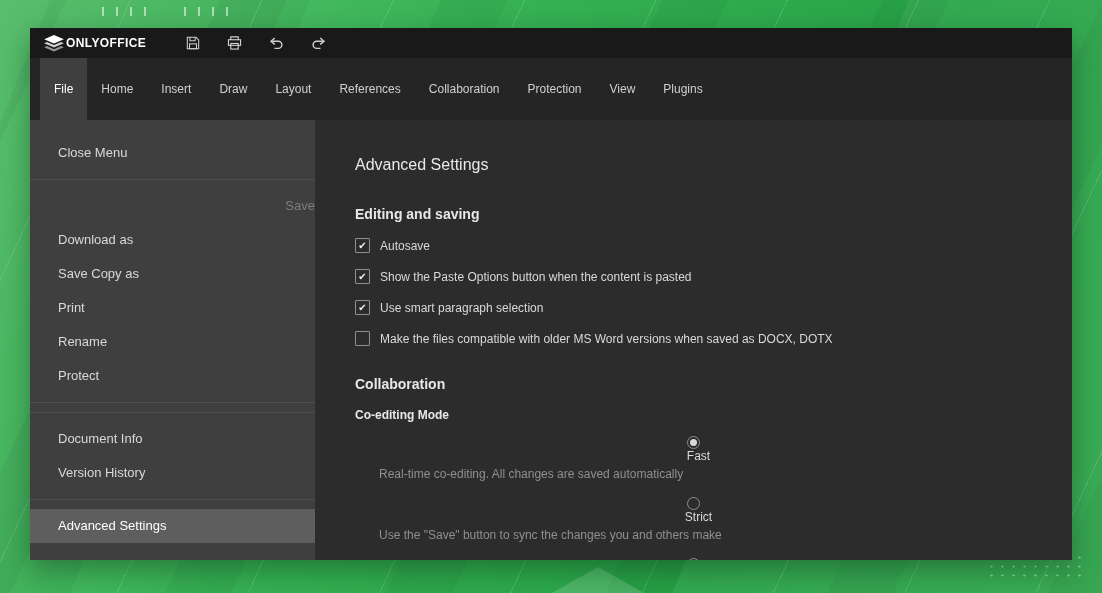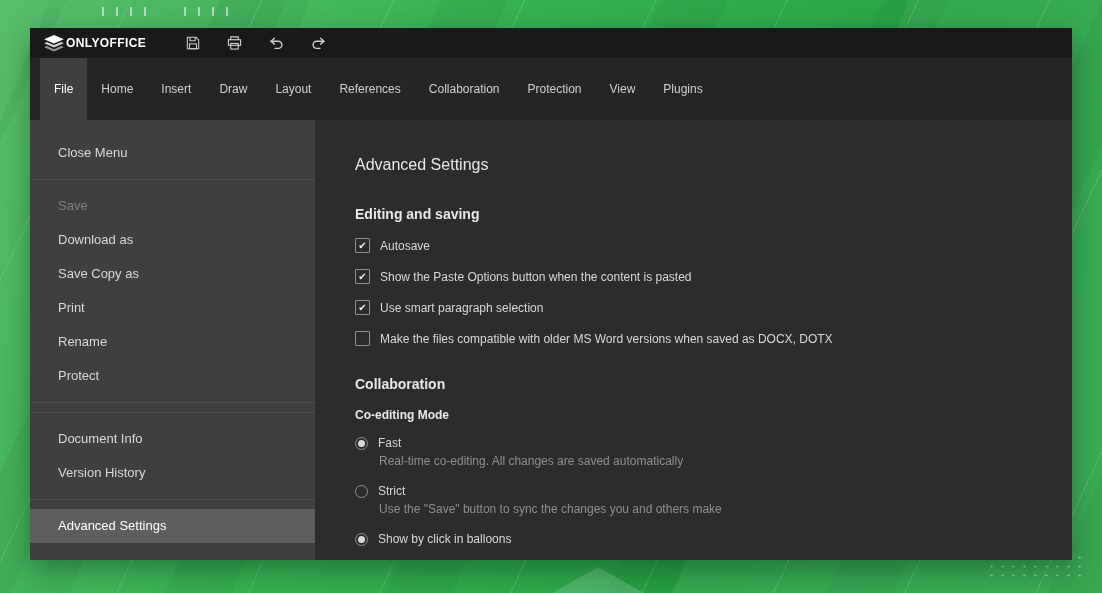--- a/index.html
+++ b/index.html
@@ -38,37 +38,37 @@
   .tabbar{flex:0 0 30px;background:var(--tab-bg,#252525);display:flex;
     align-items:stretch;padding-left:10px;}
   .tab{padding:16px 14px;line-height:30px;font-size:12px;color:#cfcfcf;cursor:pointer;white-space:nowrap;}
   .tab.active{background:var(--sidebar-bg,#3f3f3f);color:#ffffff;}
 
   .body{flex:1;display:flex;min-height:0;}
   .sidebar{width:285px;flex:0 0 285px;background:var(--sidebar-bg,#3f3f3f);
     padding-top:16px;box-sizing:border-box;overflow:hidden;}
   .menu-item{height:34px;line-height:34px;padding-left:28px;font-size:13px;
     color:var(--text-primary,#d9d9d9);cursor:pointer;white-space:nowrap;}
-  .menu-item.disabled{color:#7d7d7d;cursor:default;}
+  .menu-item.disabled{color:#7d7d7d;cursor:default;text-align:right;}
   .menu-item.selected{background:var(--selected-bg,#5e5e5e);color:#ffffff;}
   .menu-divider{height:1px;background:#4f4f4f;margin:9px 0;}
 
   .main{flex:1;background:var(--main-bg,#2c2c2c);padding:36px 40px 0 40px;
     box-sizing:border-box;overflow:hidden;color:var(--text-primary,#d9d9d9);}
   .page-title{font-size:16px;font-weight:normal;color:#e8e8e8;margin:0;}
   .section-heading{font-size:14px;font-weight:bold;color:#e8e8e8;
     margin:30px 0 16px 0;}
   .section-heading.first{margin-top:32px;}
   .option-row{display:flex;align-items:flex-end;margin-bottom:16px;cursor:pointer;}
   .checkbox{width:13px;height:13px;border:1px solid #8f8f8f;border-radius:1px;
     display:flex;align-items:center;justify-content:center;flex:0 0 13px;}
   .checkbox.checked::before{content:"✔";color:#f0f0f0;font-size:10px;line-height:1;}
   .option-label{margin-left:10px;font-size:12px;color:var(--text-primary,#d9d9d9);}
   .subheading{font-size:12px;font-weight:bold;color:#e8e8e8;margin:4px 0 14px 0;}
-  .radio-row{display:flex;align-items:center;cursor:pointer;}
+  .radio-row{display:flex;align-items:center;cursor:pointer;flex-direction:column;}
   .radio{width:13px;height:13px;border:1px solid #8f8f8f;border-radius:50%;
     position:relative;flex:0 0 13px;box-sizing:border-box;}
   .radio.selected::after{content:"";position:absolute;inset:2px;border-radius:50%;
     background:#d9d9d9;}
   .radio-desc{margin:4px 0 16px 24px;font-size:12px;color:var(--text-secondary,#8f8f8f);}
 </style>
 </head>
 <body>
 
 <div class="stage">

